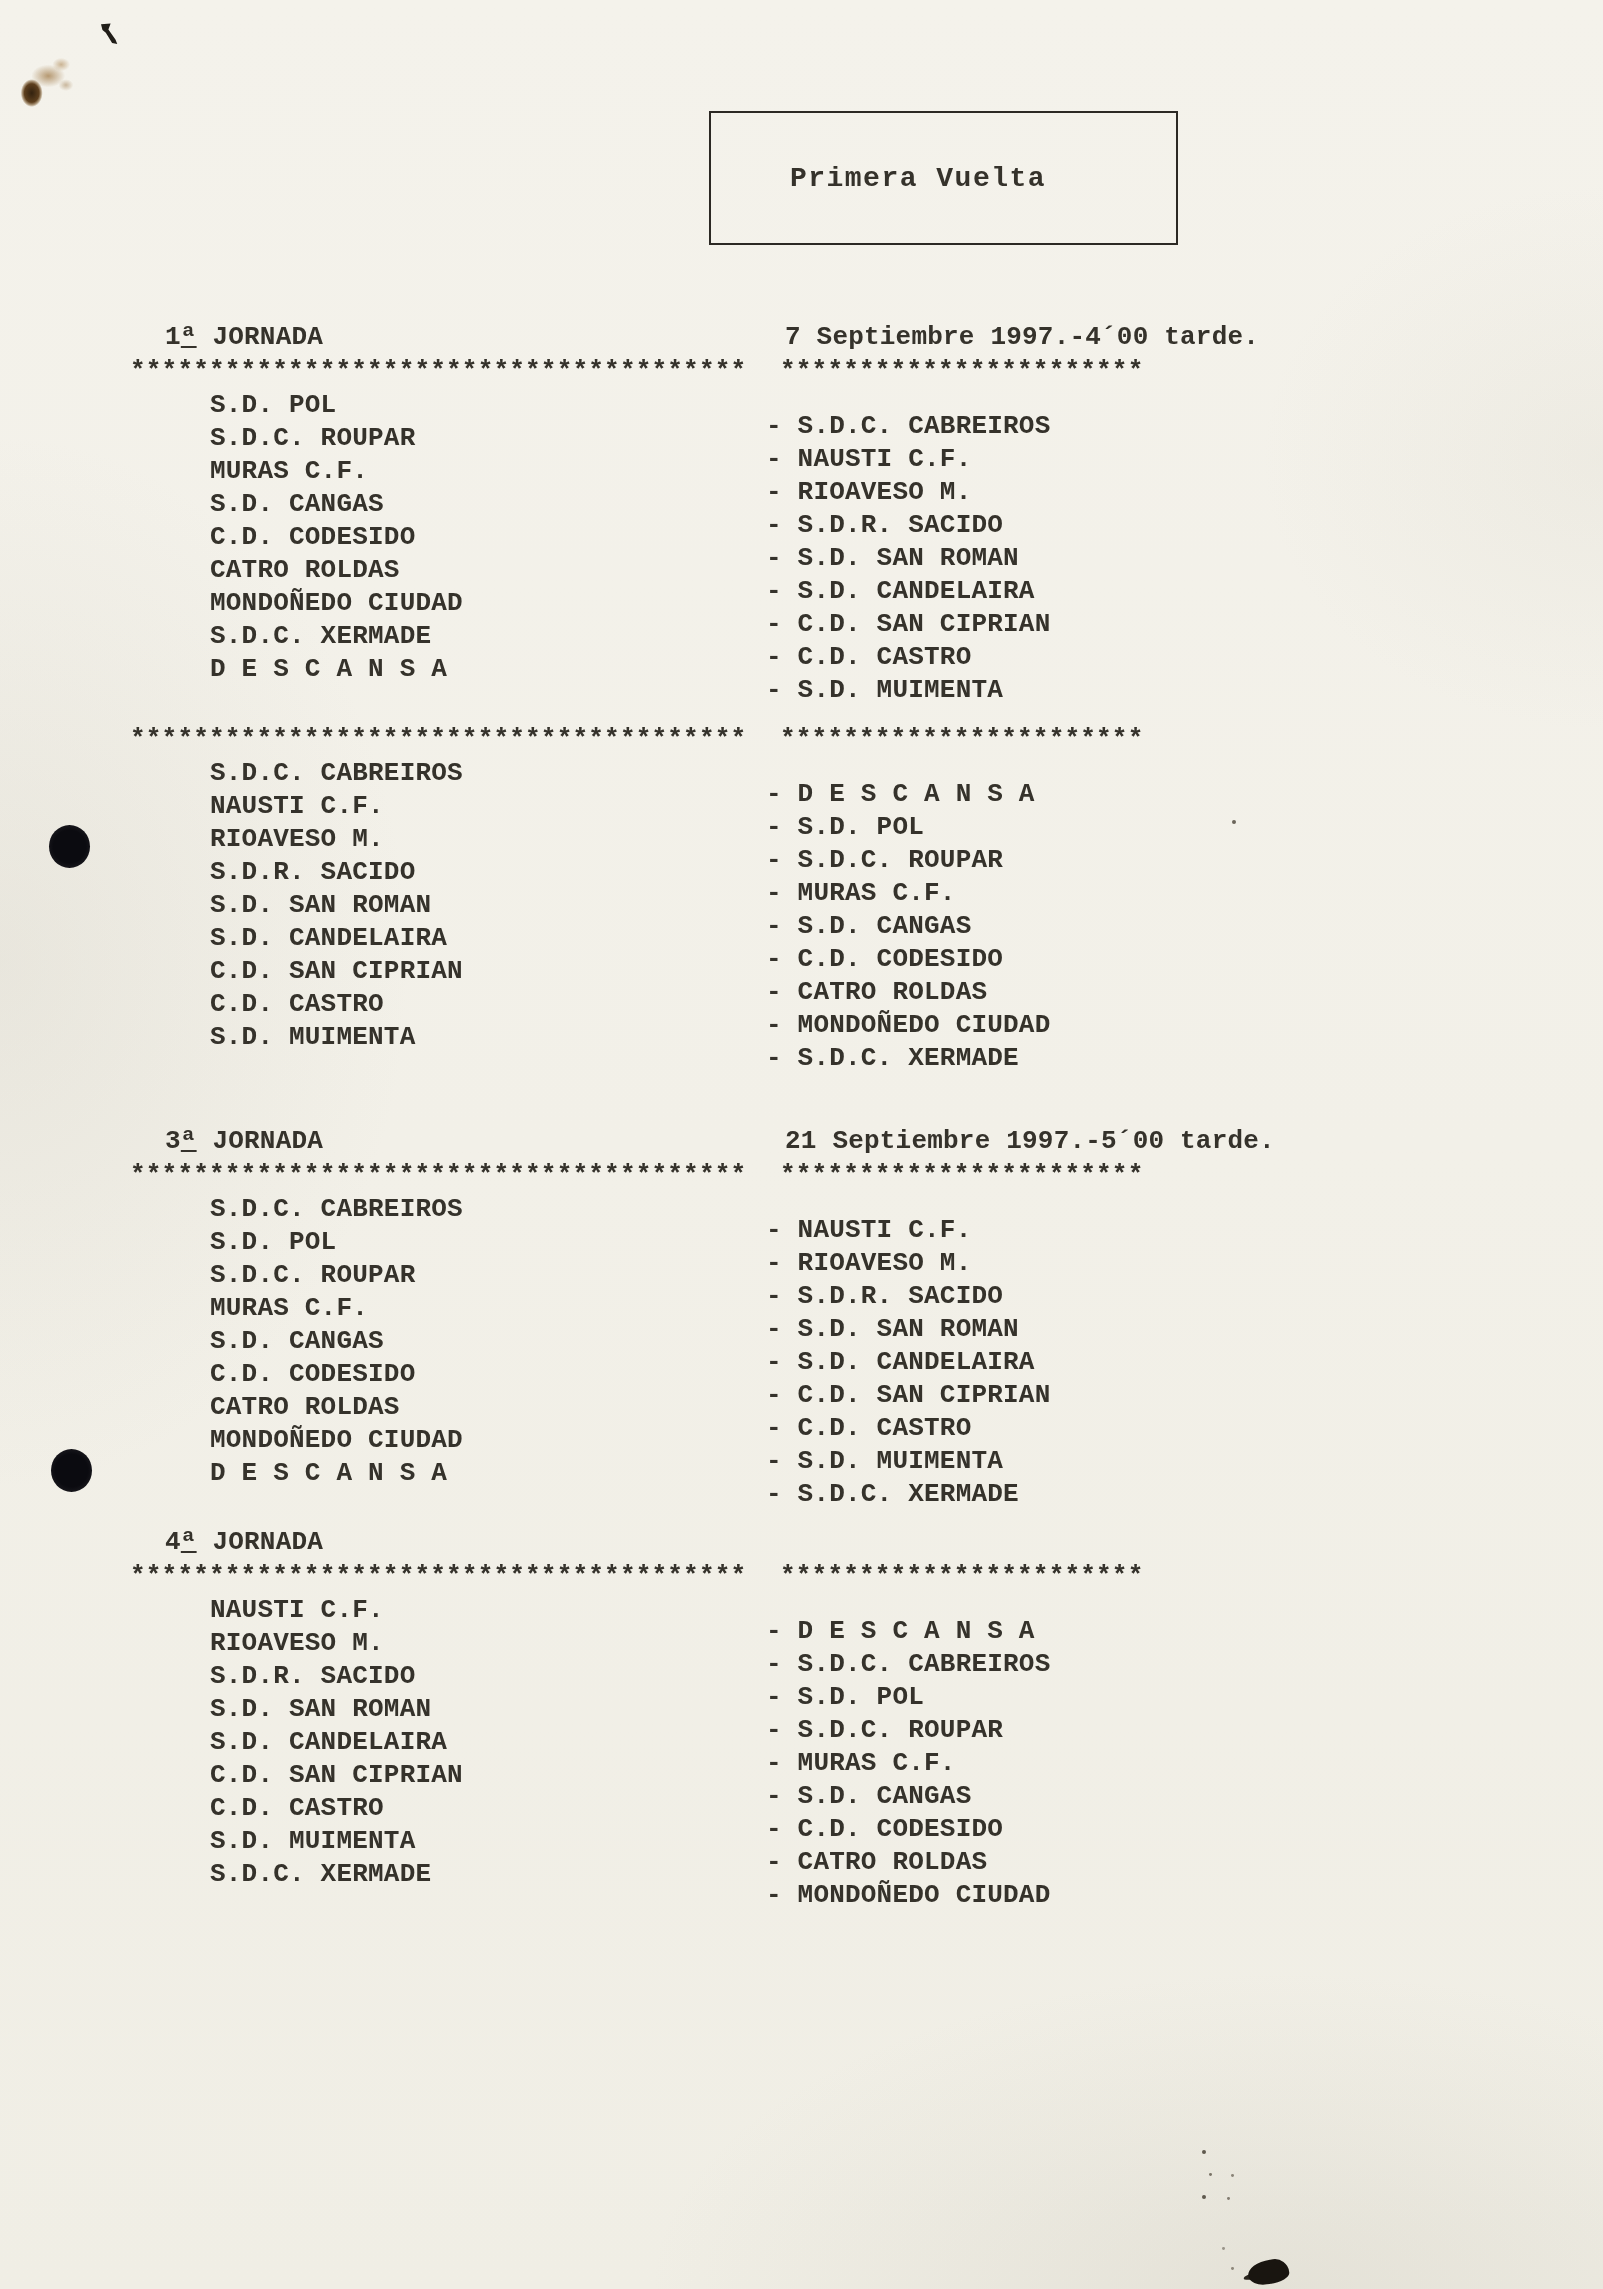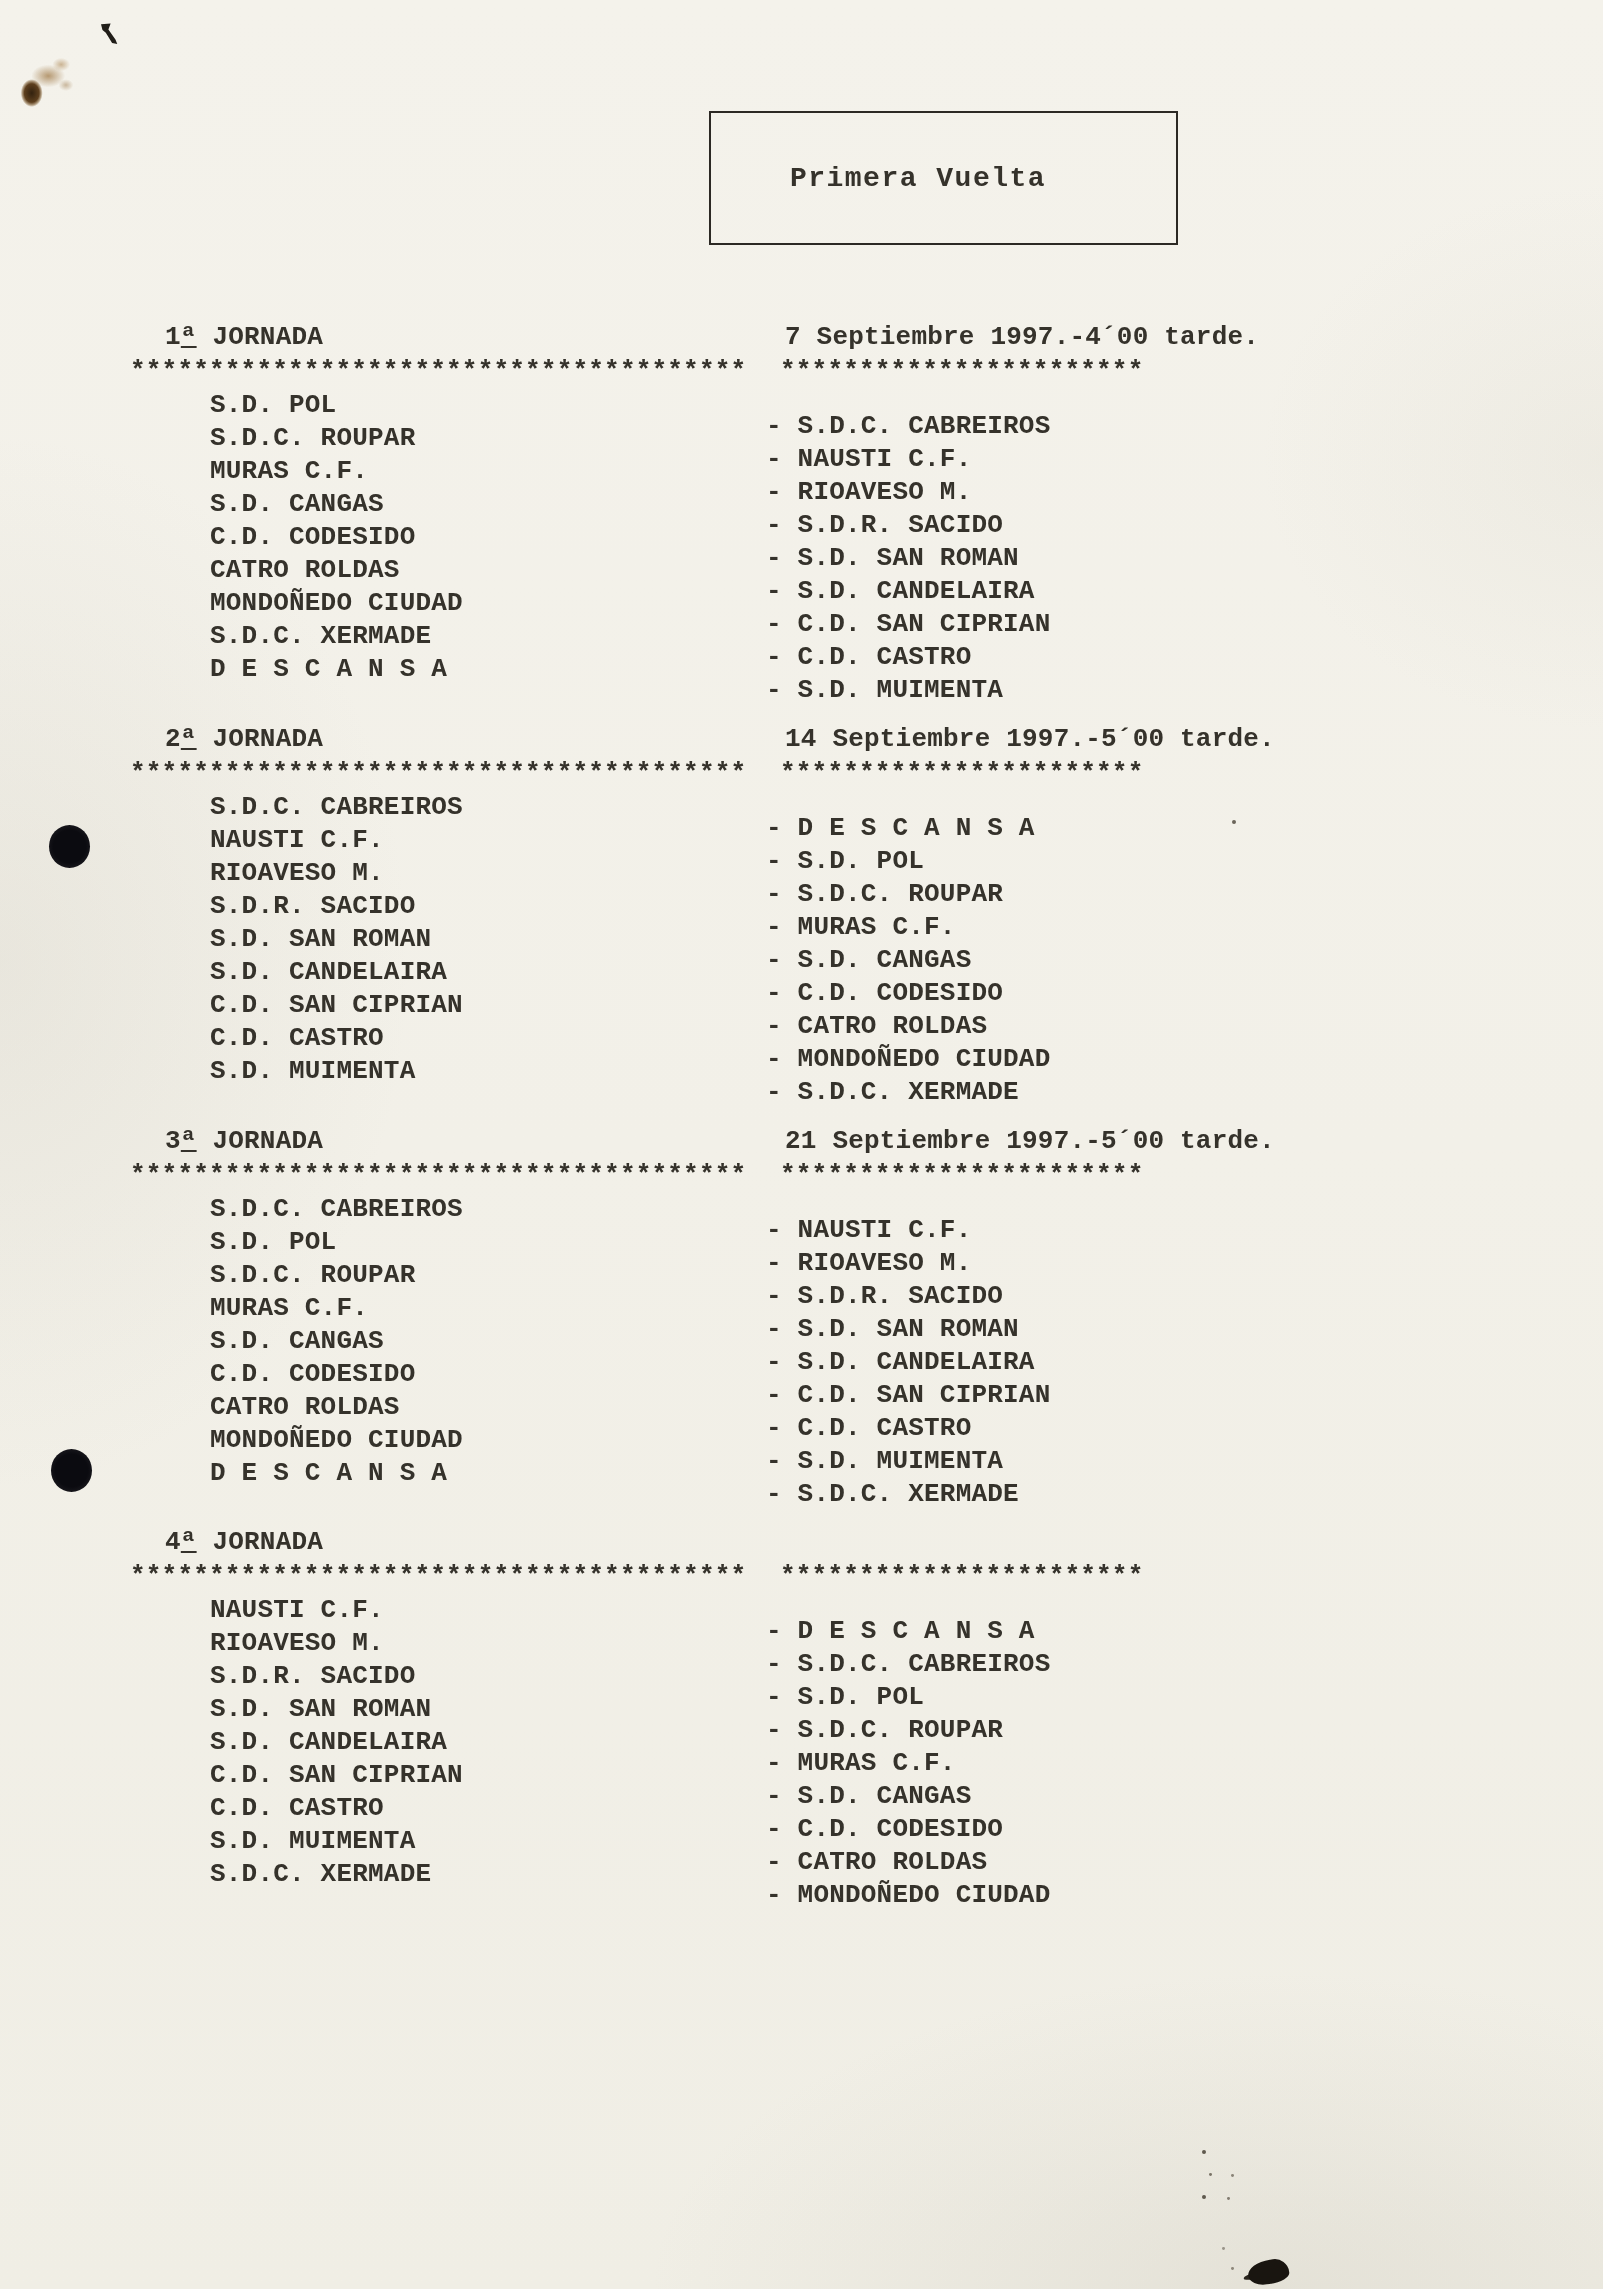--- a/index.html
+++ b/index.html
@@ -78,21 +78,20 @@
         <div class="line l-match"><span class="home">S.D.C. ROUPAR</span><span class="away">- NAUSTI C.F.</span></div>
         <div class="line l-match"><span class="home">MURAS C.F.</span><span class="away">- RIOAVESO M.</span></div>
         <div class="line l-match"><span class="home">S.D. CANGAS</span><span class="away">- S.D.R. SACIDO</span></div>
         <div class="line l-match"><span class="home">C.D. CODESIDO</span><span class="away">- S.D. SAN ROMAN</span></div>
         <div class="line l-match"><span class="home">CATRO ROLDAS</span><span class="away">- S.D. CANDELAIRA</span></div>
         <div class="line l-match"><span class="home">MONDOÑEDO CIUDAD</span><span class="away">- C.D. SAN CIPRIAN</span></div>
         <div class="line l-match"><span class="home">S.D.C. XERMADE</span><span class="away">- C.D. CASTRO</span></div>
         <div class="line l-match"><span class="home">D E S C A N S A</span><span class="away">- S.D. MUIMENTA</span></div>
       </section>
       <section class="jornada" style="top: 724px;">
-        <div class="line l-head"><span class="lab"><span class="">2</span><span class="ord">ª</span><span class=""> JORNADA</span></span><span class="date">14 Septiembre 1997.-5´00 tarde.</span></div>
         <div class="line l-stars"><span class="stars-l">***************************************</span><span class="stars-r">***********************</span></div>
         <div class="line l-match"><span class="home">S.D.C. CABREIROS</span><span class="away">- D E S C A N S A</span></div>
         <div class="line l-match"><span class="home">NAUSTI C.F.</span><span class="away">- S.D. POL</span></div>
         <div class="line l-match"><span class="home">RIOAVESO M.</span><span class="away">- S.D.C. ROUPAR</span></div>
         <div class="line l-match"><span class="home">S.D.R. SACIDO</span><span class="away">- MURAS C.F.</span></div>
         <div class="line l-match"><span class="home">S.D. SAN ROMAN</span><span class="away">- S.D. CANGAS</span></div>
         <div class="line l-match"><span class="home">S.D. CANDELAIRA</span><span class="away">- C.D. CODESIDO</span></div>
         <div class="line l-match"><span class="home">C.D. SAN CIPRIAN</span><span class="away">- CATRO ROLDAS</span></div>
         <div class="line l-match"><span class="home">C.D. CASTRO</span><span class="away">- MONDOÑEDO CIUDAD</span></div>
         <div class="line l-match"><span class="home">S.D. MUIMENTA</span><span class="away">- S.D.C. XERMADE</span></div>

